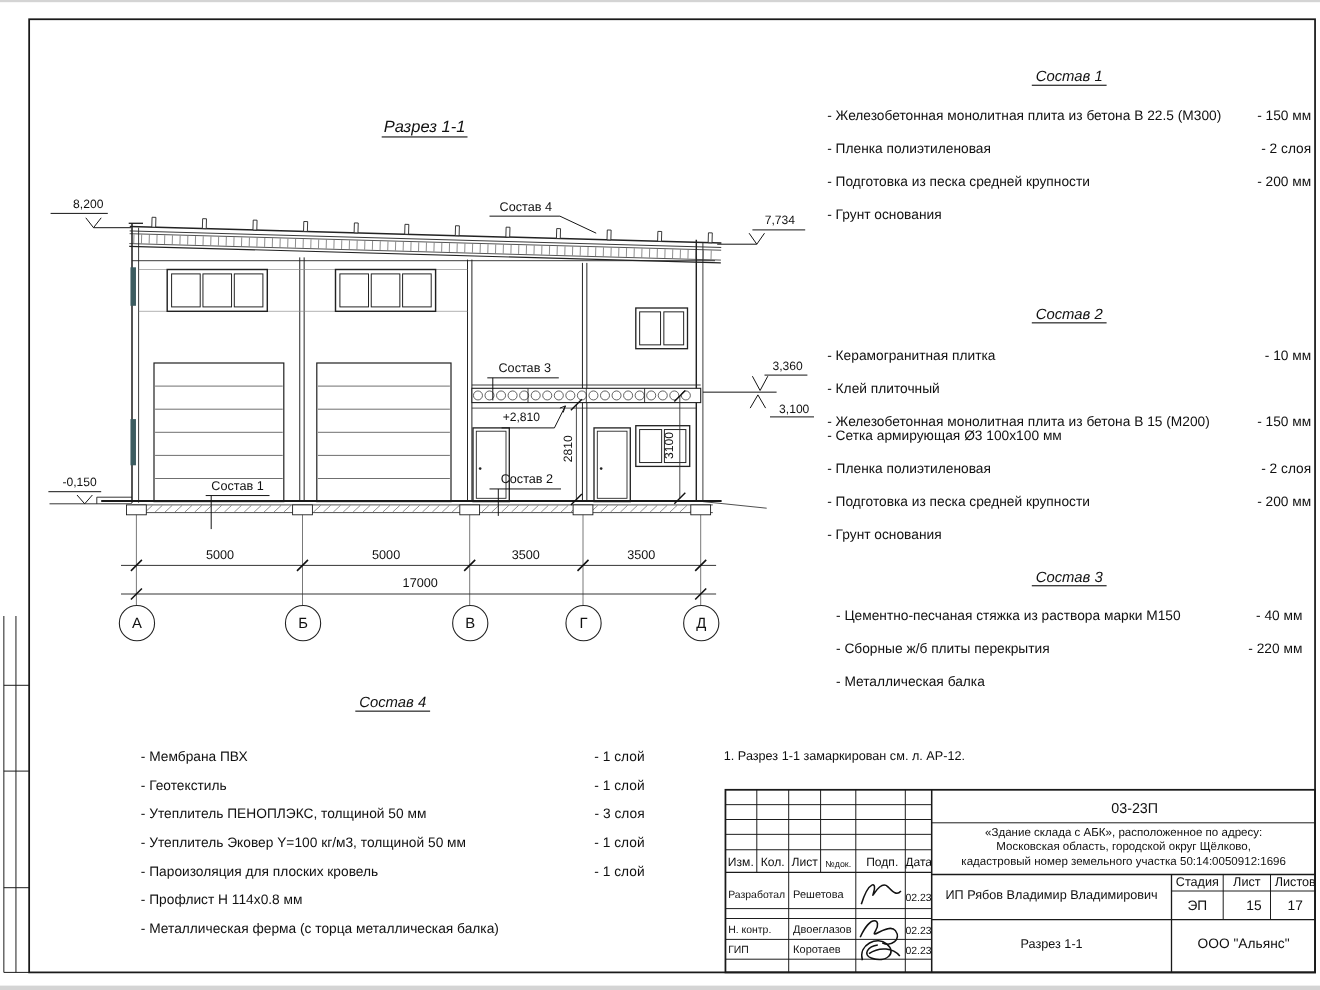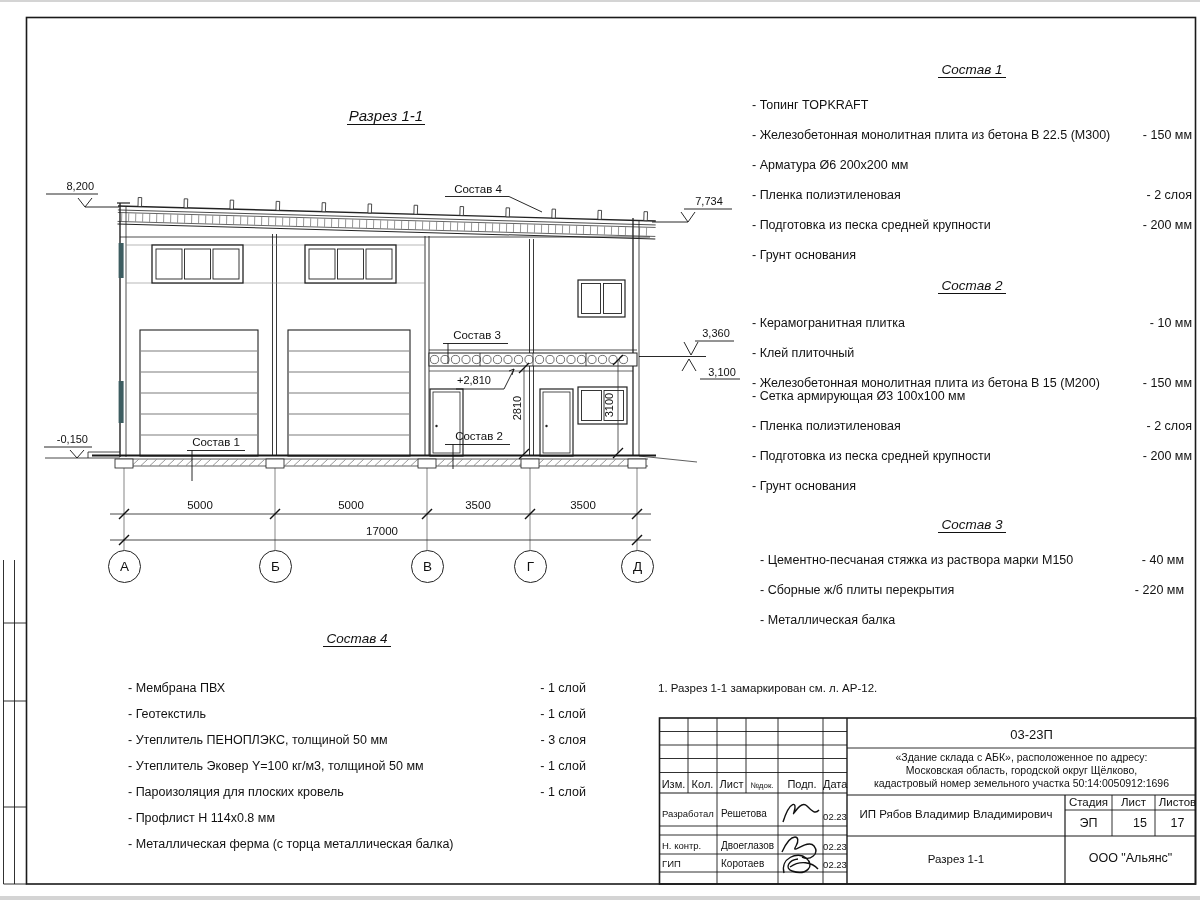--- a/index.html
+++ b/index.html
@@ -423,30 +423,22 @@
 
   <div class="bub" style="left:108px;top:550px;">А</div>
   <div class="bub" style="left:259px;top:550px;">Б</div>
   <div class="bub" style="left:411px;top:550px;">В</div>
   <div class="bub" style="left:514px;top:550px;">Г</div>
   <div class="bub" style="left:621px;top:550px;">Д</div>
 
   <div class="complist" style="left:752px;top:62px;width:440px;">
     <div class="ct" style="margin-bottom:22px;"><span>Состав 1</span></div>
     <div class="row" style="margin-bottom:17px;">
-        <span>- Топинг TOPKRAFT</span>
-        <span></span>
-      </div>
-    <div class="row" style="margin-bottom:17px;">
         <span>- Железобетонная  монолитная плита из бетона  В 22.5 (М300)</span>
         <span>- 150 мм</span>
-      </div>
-    <div class="row" style="margin-bottom:17px;">
-        <span>- Арматура Ø6 200x200 мм</span>
-        <span></span>
       </div>
     <div class="row" style="margin-bottom:17px;">
         <span>- Пленка полиэтиленовая</span>
         <span>-  2 слоя</span>
       </div>
     <div class="row" style="margin-bottom:17px;">
         <span>- Подготовка из песка средней  крупности</span>
         <span>- 200 мм</span>
       </div>
     <div class="row">

